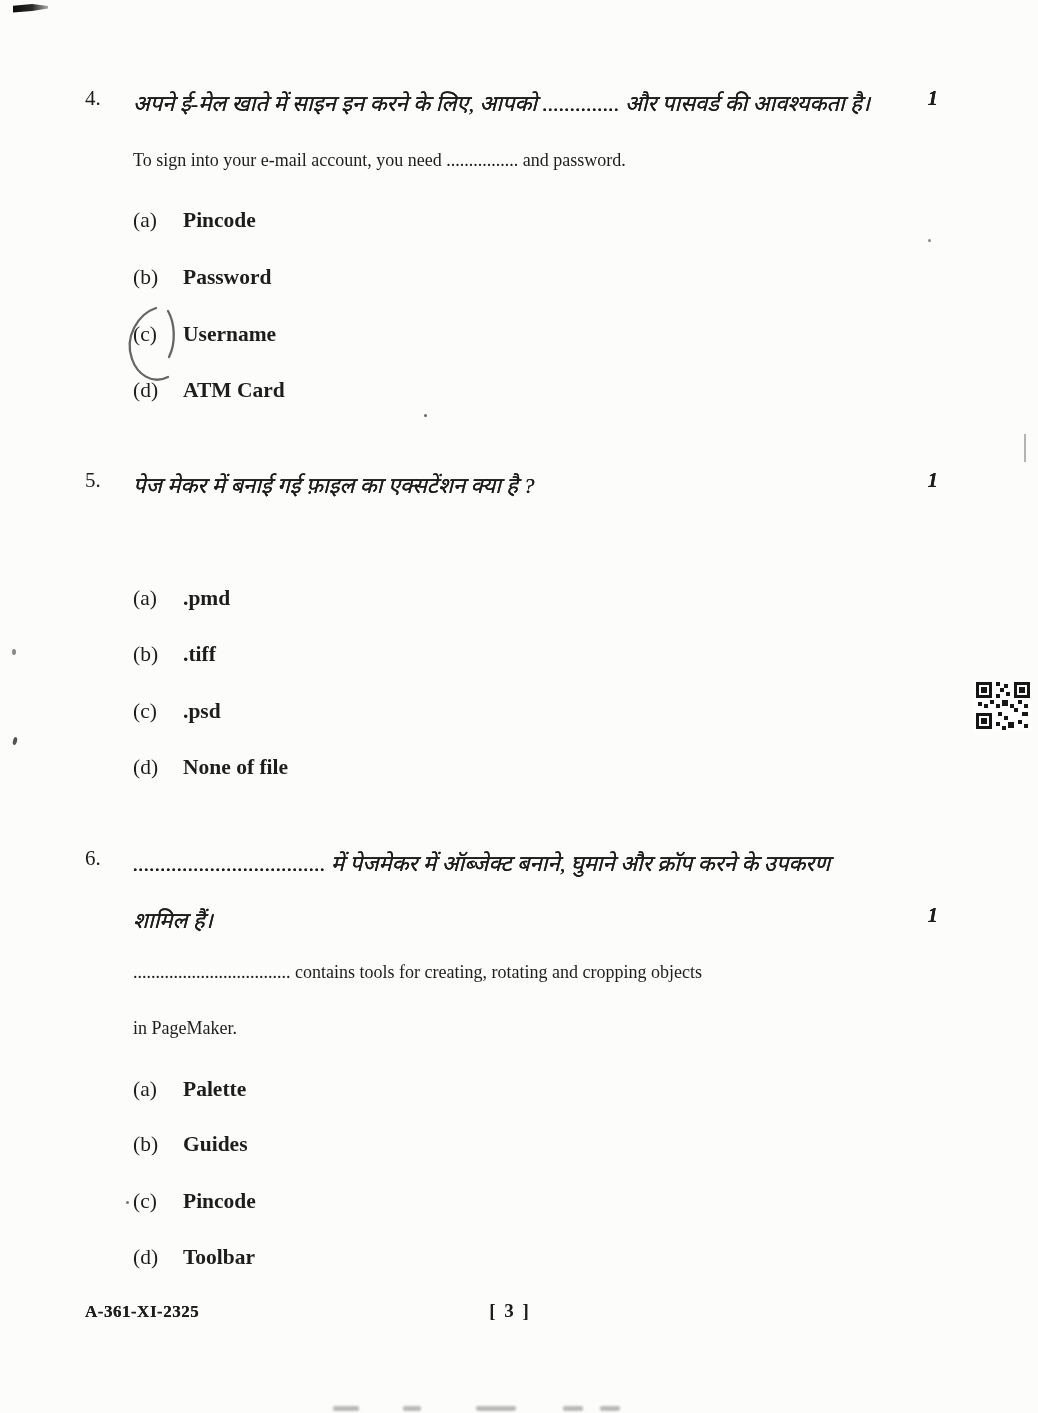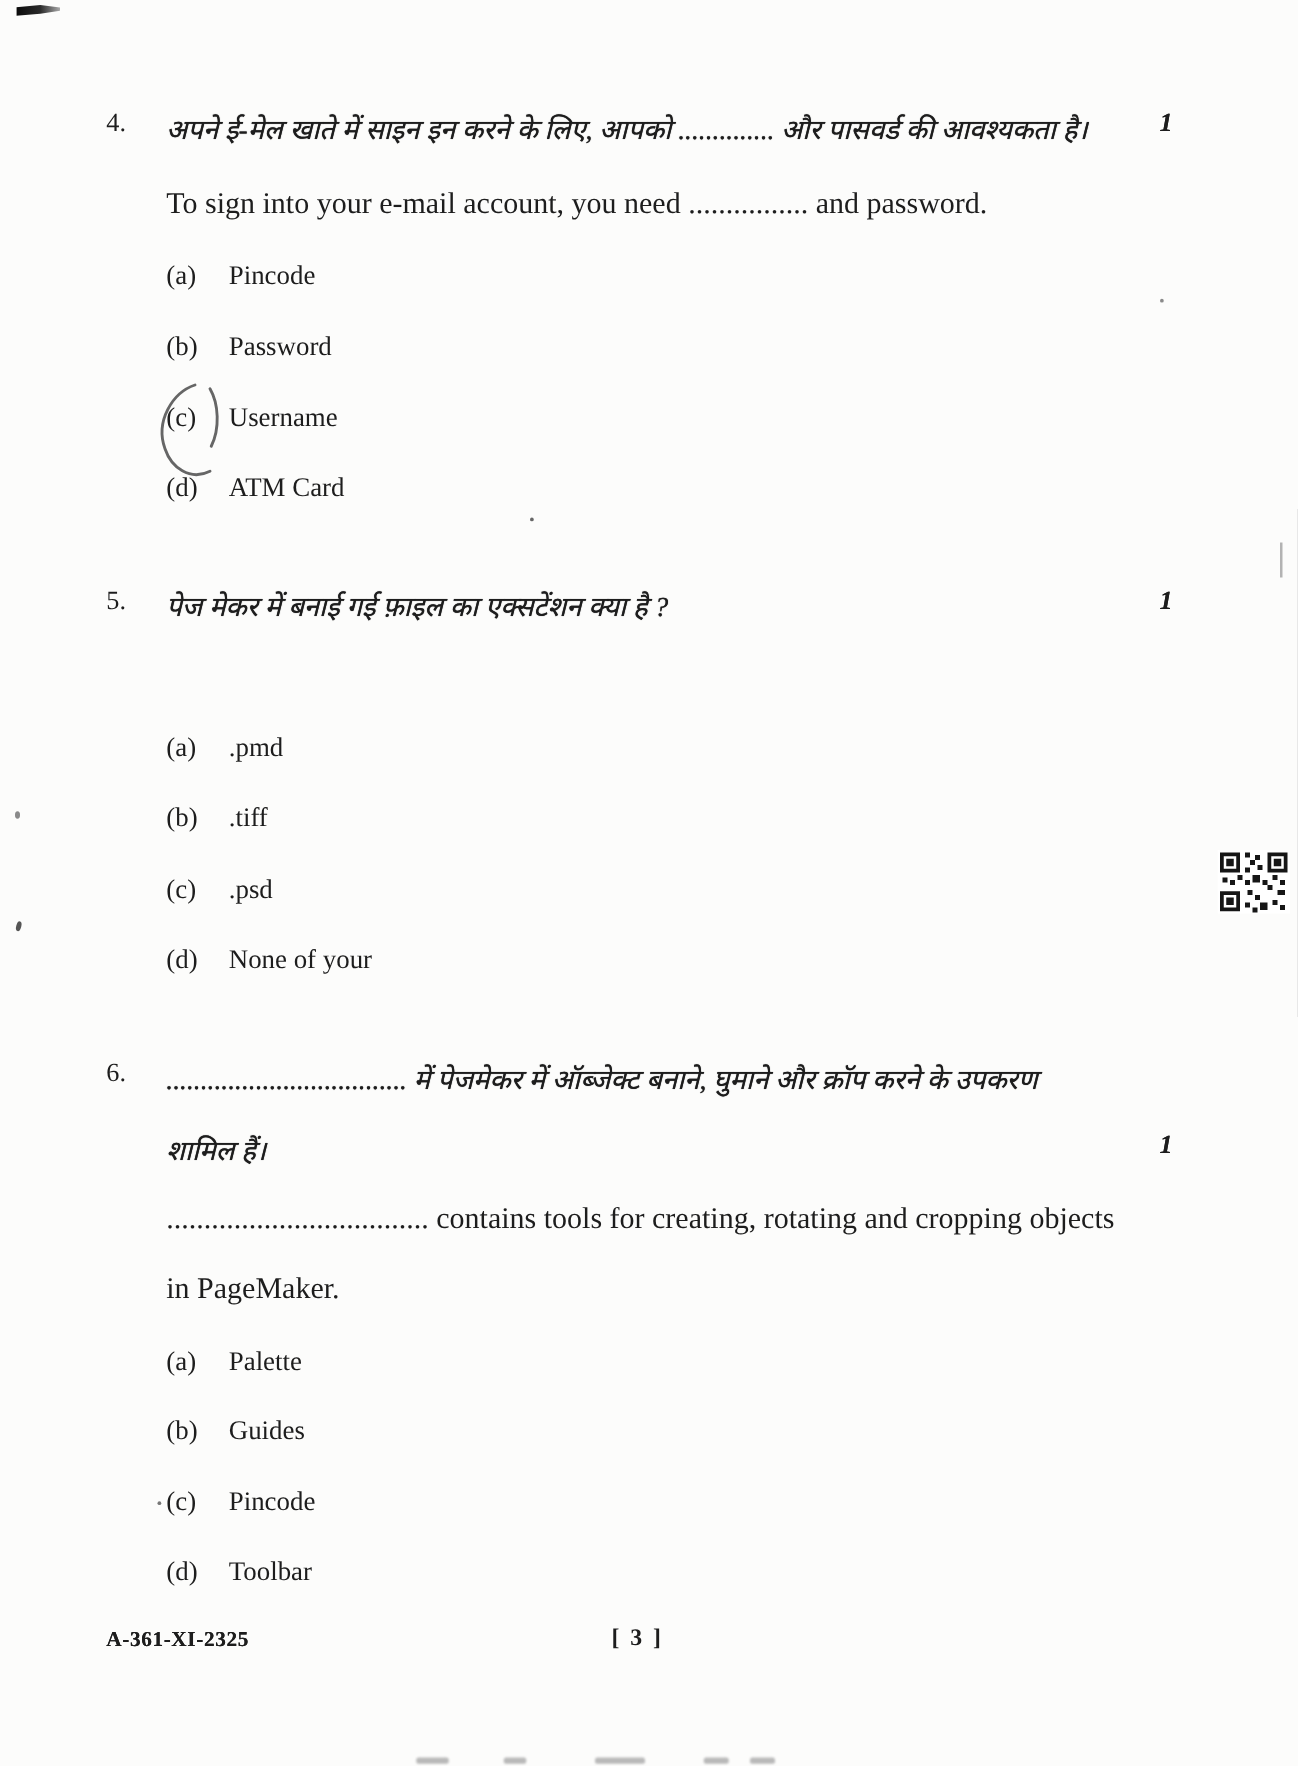--- a/index.html
+++ b/index.html
@@ -10,24 +10,24 @@
     background:#fcfcfb;
     overflow:hidden;
     font-family:"Liberation Serif","DejaVu Serif",serif;
     color:#1d1d1d;
   }
   .qrow{position:absolute;left:85px;width:853px;display:flex;align-items:flex-start;}
   .qnum{width:48px;font-size:21px;flex:0 0 48px;}
   .hi{font-size:22px;line-height:35px;text-shadow:0 0 .6px currentColor;font-style:italic;}
   .qtext{flex:1;}
   .marks{flex:0 0 34px;width:34px;text-align:right;font-style:italic;font-weight:700;font-size:21px;text-shadow:0 0 .5px currentColor;}
-  .en-line{position:absolute;left:133px;font-size:24px;white-space:nowrap;}
+  .en-line{position:absolute;left:133px;font-size:18px;white-space:nowrap;}
   .opt{position:absolute;left:133px;display:flex;font-size:21.5px;}
   .opt-label{flex:0 0 50px;width:50px;}
-  .opt-text{white-space:nowrap;}
+  .opt-text{white-space:nowrap;font-weight:bold;}
   .footer-code{position:absolute;left:85px;top:1302px;font-size:17px;font-weight:700;letter-spacing:.5px;text-shadow:0 0 .5px currentColor;}
   .footer-page{position:absolute;left:0;top:1300px;width:1020px;text-align:center;font-size:19px;font-weight:700;letter-spacing:2px;}
   .pen-circle{position:absolute;left:122px;top:301px;width:72px;height:92px;}
   .qr{position:absolute;left:974px;top:680px;width:58px;height:51px;}
   .artifact{position:absolute;}
   .dash-tl{left:13px;top:4px;width:35px;height:9px;
     background:linear-gradient(to right,#0b0b0b 0%,#2b2b2b 55%,#a9a9a9 100%);
     clip-path:polygon(0 20%,55% 0,100% 22%,100% 50%,55% 78%,0 95%);}
   .speck{background:#8a8a8a;border-radius:50%;}
   .vline-r{left:1024px;top:434px;width:2px;height:28px;background:#b3b3b3;}
@@ -93,21 +93,21 @@
   <div class="opt" style="top:642px;">
     <div class="opt-label">(b)</div>
     <div class="opt-text">.tiff</div>
   </div>
   <div class="opt" style="top:699px;">
     <div class="opt-label">(c)</div>
     <div class="opt-text">.psd</div>
   </div>
   <div class="opt" style="top:755px;">
     <div class="opt-label">(d)</div>
-    <div class="opt-text">None of your</div>
+    <div class="opt-text">None of file</div>
   </div>
 
   <svg class="qr" viewBox="0 0 58 51">
     <rect x="0" y="0" width="58" height="51" fill="#fff"></rect>
 
     <rect x="2" y="2" width="16" height="16" fill="#161616"></rect>
     <rect x="5" y="5" width="10" height="10" fill="#fff"></rect>
     <rect x="7" y="7" width="6" height="6" fill="#161616"></rect>
 
     <rect x="40" y="2" width="16" height="16" fill="#161616"></rect>

